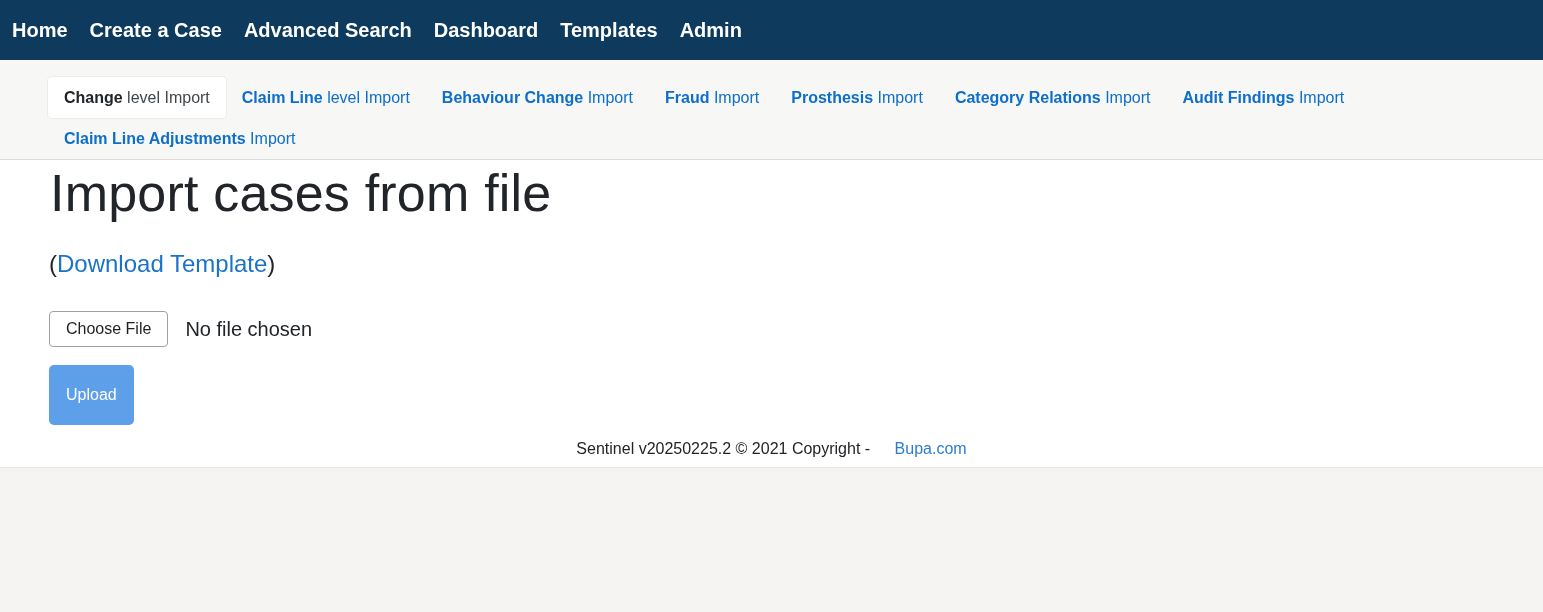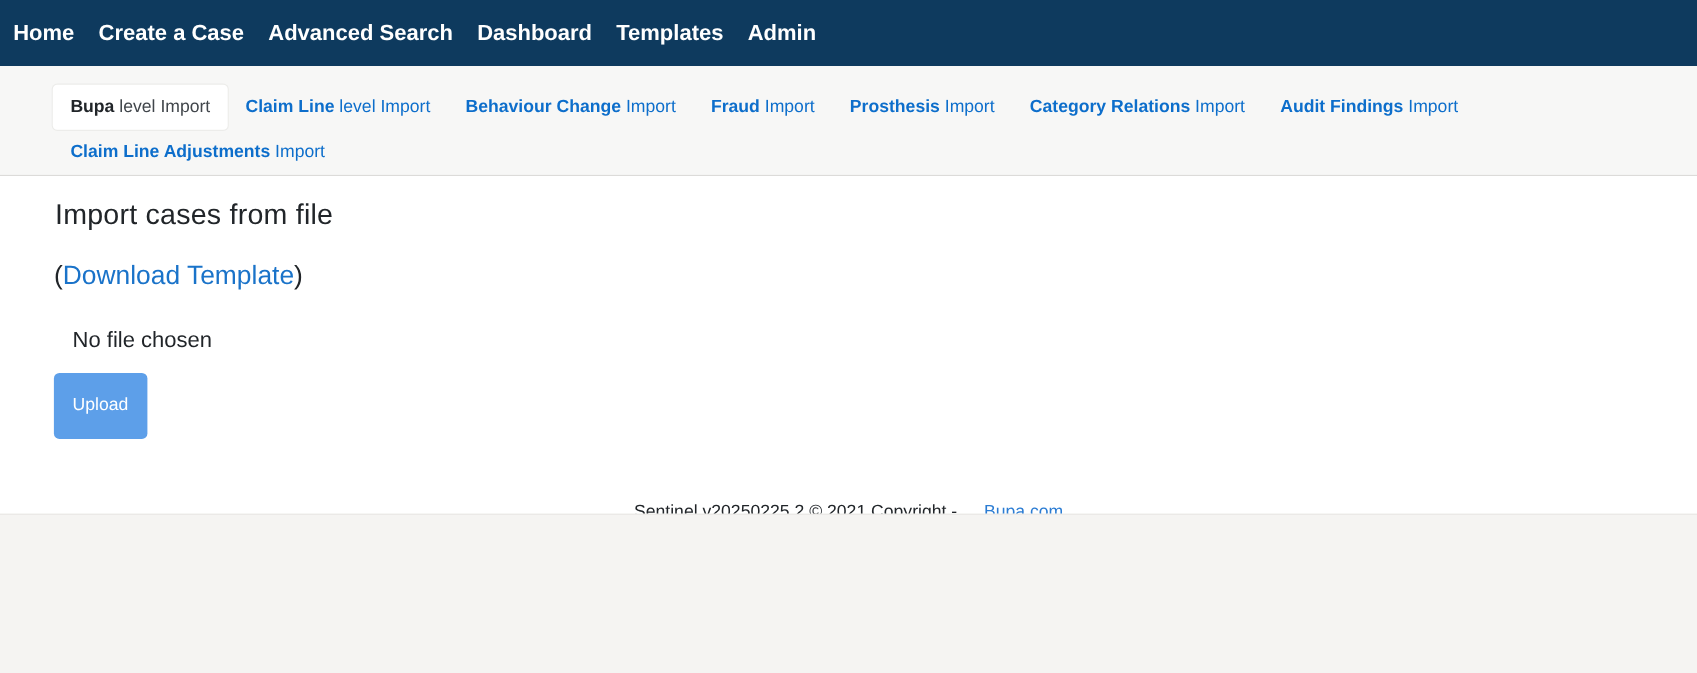--- a/index.html
+++ b/index.html
@@ -29,21 +29,21 @@
   }
   .tab .strong { font-weight:700; color:#0d6ecb; }
   .tab .rest   { font-weight:400; color:#0d6ecb;margin-top:36px; }
   .tab.active  { background:#ffffff; box-shadow:0 0 0 1px #ececea; }
   .tab.active .strong { color:#212529; }
   .tab.active .rest   { color:#41464b; }
 
   
   .content { position:relative; height:308px; background:#fff; }
   .page-title {
-    margin:20px 0 0 50px; font-size:26px; font-weight:400; color:#212529;
+    margin:3px 0 0 50px; font-size:52px; font-weight:400; color:#212529;
     line-height:1.18; letter-spacing:0.2px;
   }
   .download-line { margin:26px 0 0 49px; font-size:24px; color:#212529; }
   .download-line a { color:#1a73c9; text-decoration:none; }
   .file-row { margin:33px 0 0 49px; display:flex; align-items:center; }
   .choose-btn {
     background:#fff; border:1px solid #a0a0a0; border-radius:4px;
     font-family:"Liberation Sans", sans-serif;
     font-size:16px; color:#1f1f1f; padding:8px 16px; cursor:pointer;
   }
@@ -73,36 +73,37 @@
   <nav class="topnav">
       <a href="#">Home</a>
       <a href="#">Create a Case</a>
       <a href="#">Advanced Search</a>
       <a href="#">Dashboard</a>
       <a href="#">Templates</a>
       <a href="#">Admin</a>
     </nav>
 
   <div class="tabstrip">
-      <a href="#" class="tab active"><span class="strong">Bupa</span><span class="rest"> level Import</span></a>
+      <a href="#" class="tab active"><span class="strong">Change</span><span class="rest"> level Import</span></a>
       <a href="#" class="tab"><span class="strong">Claim Line</span><span class="rest"> level Import</span></a>
       <a href="#" class="tab"><span class="strong">Behaviour Change</span><span class="rest"> Import</span></a>
       <a href="#" class="tab"><span class="strong">Fraud</span><span class="rest"> Import</span></a>
       <a href="#" class="tab"><span class="strong">Prosthesis</span><span class="rest"> Import</span></a>
       <a href="#" class="tab"><span class="strong">Category Relations</span><span class="rest"> Import</span></a>
       <a href="#" class="tab"><span class="strong">Audit Findings</span><span class="rest"> Import</span></a>
       <a href="#" class="tab"><span class="strong">Claim Line Adjustments</span><span class="rest"> Import</span></a>
     </div>
 
   <main class="content">
     <h1 class="page-title">Import cases from file</h1>
 
     <div class="download-line"><span>(</span><a href="#">Download Template</a><span>)</span></div>
 
     <div class="file-row">
+      <button class="choose-btn">Choose File</button>
       <span class="file-status">No file chosen</span>
     </div>
 
     <button class="upload-btn">Upload</button>
 
     <div class="footer"><span>Sentinel v20250225.2 © 2021 Copyright - </span><a href="#">Bupa.com</a></div>
   </main>
 
   <div class="bottom-band"></div>
 </div>

